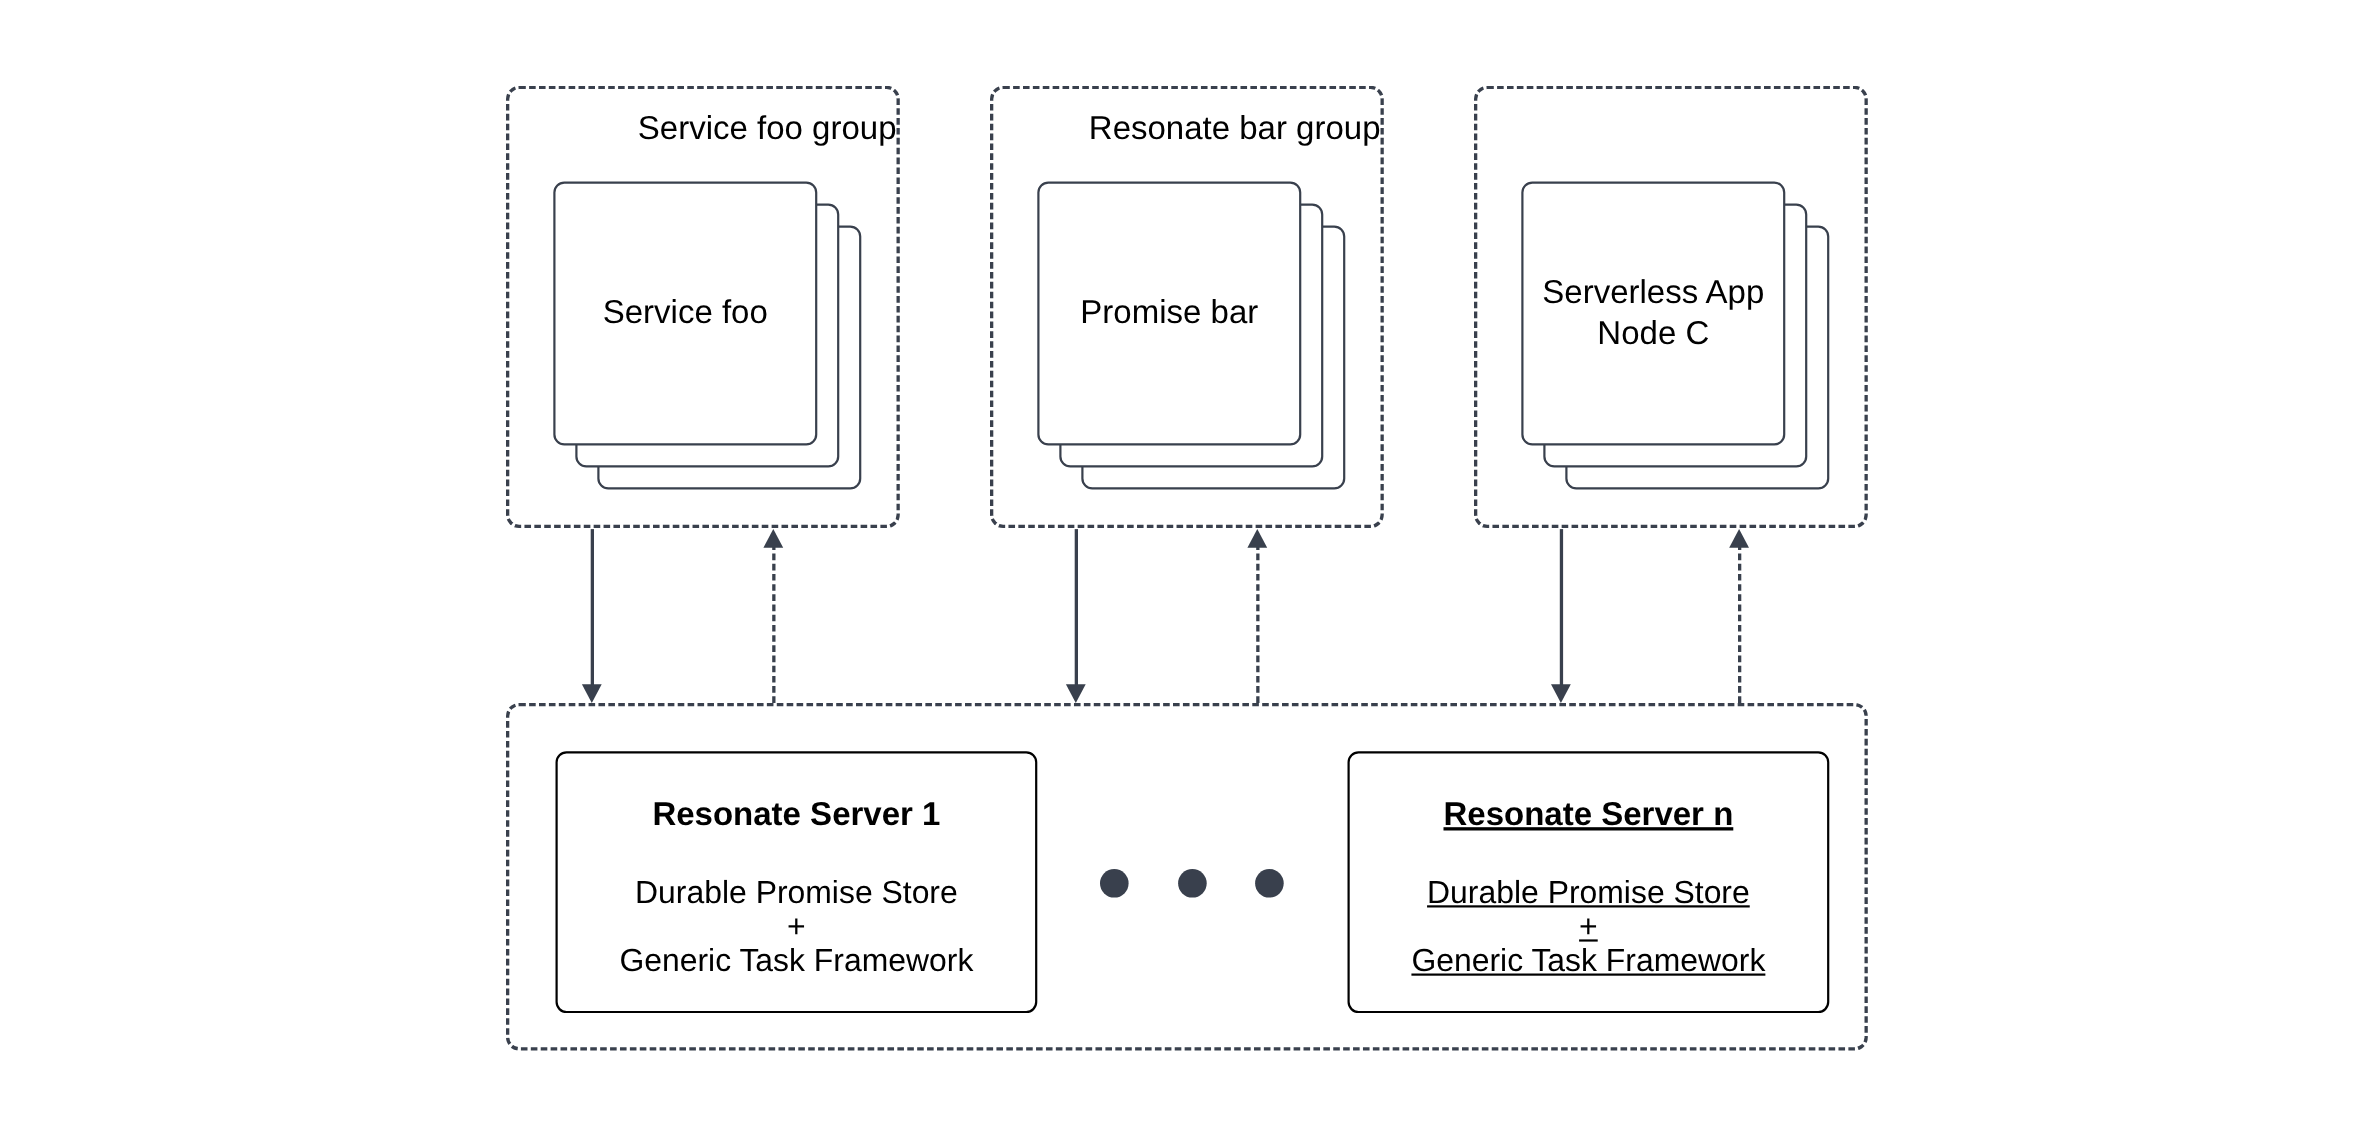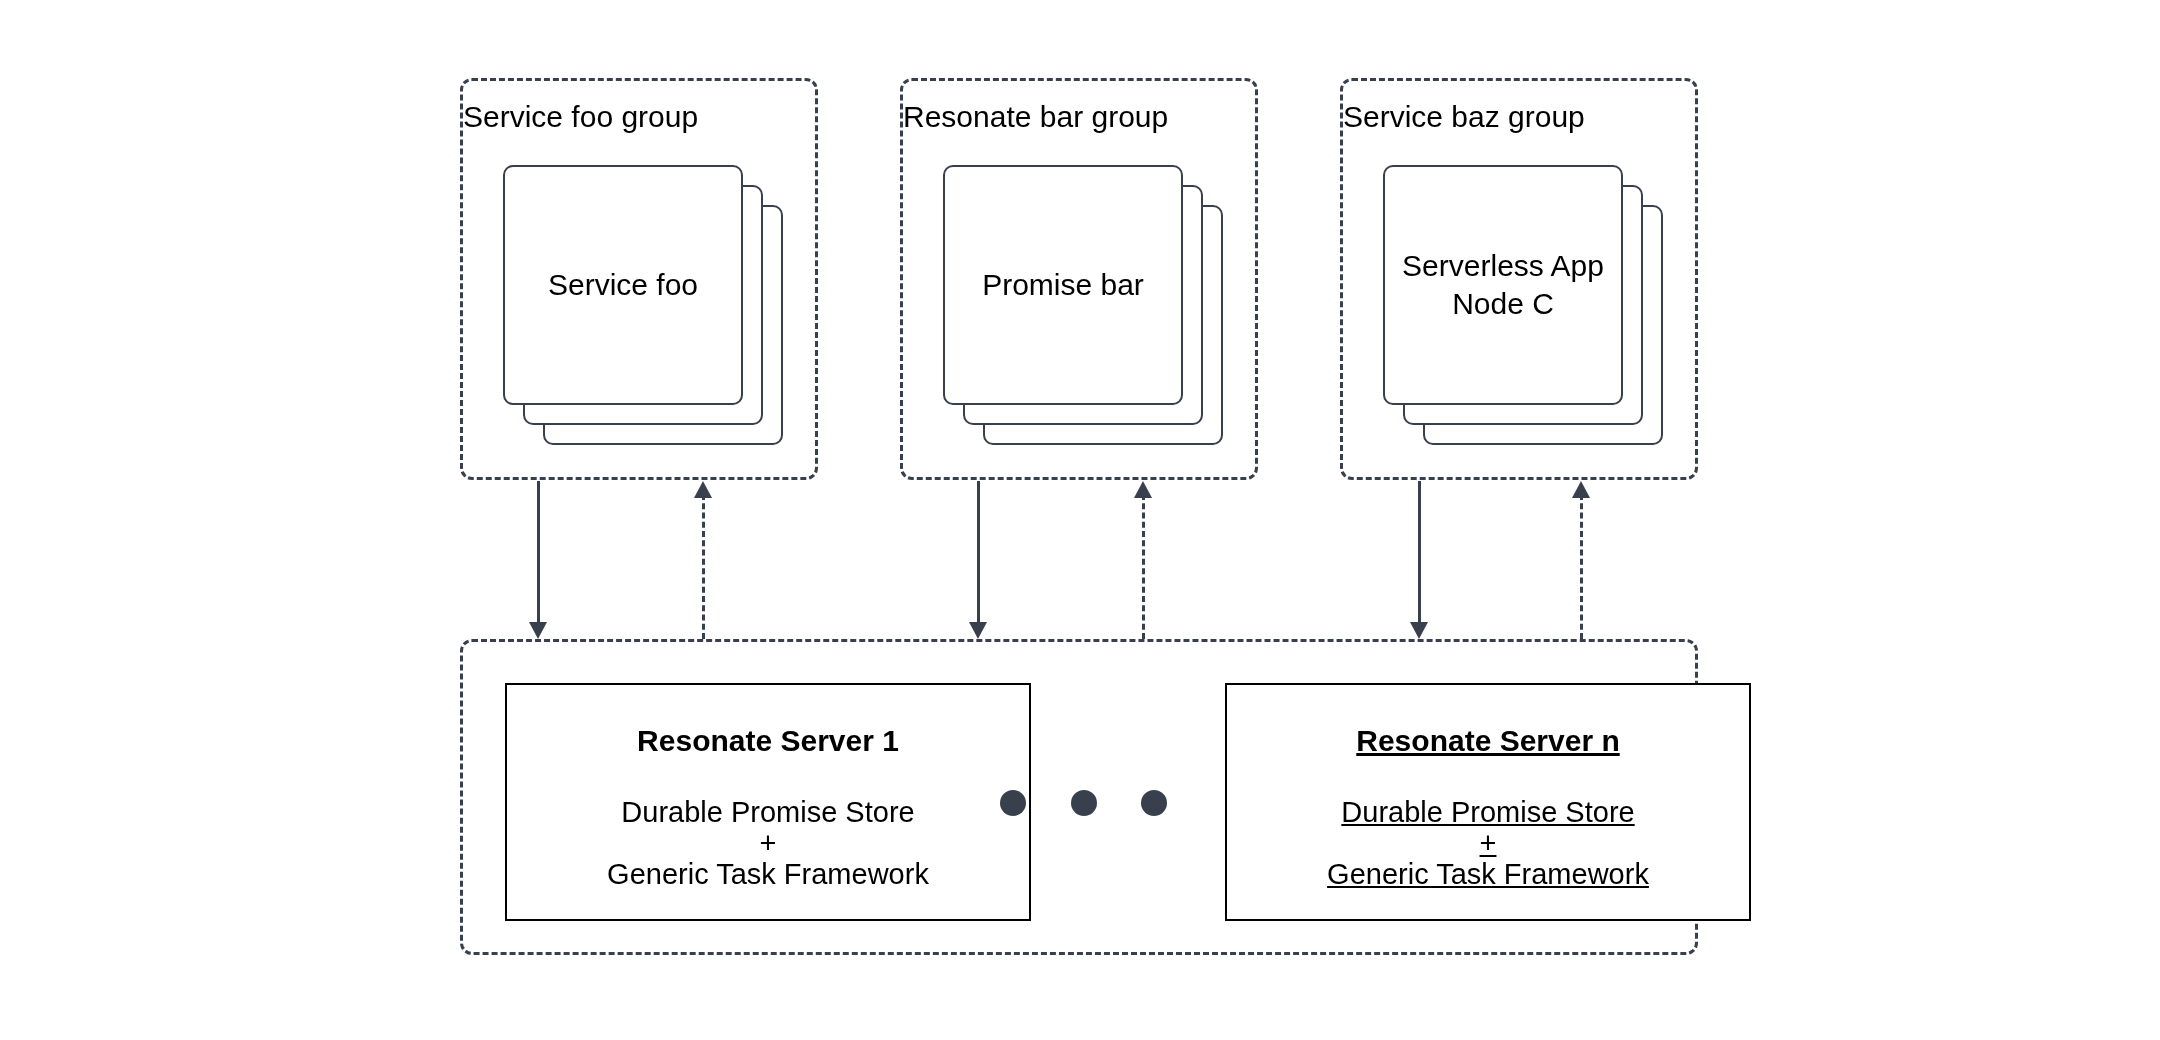--- a/index.html
+++ b/index.html
@@ -31,21 +31,21 @@
     background:transparent;
   }
   .group.g1{left:460px;}
   .group.g2{left:900px;}
   .group.g3{left:1340px;}
   .group-title{
     position:absolute;
     top:18px;
     left:0;
     width:100%;
-    text-align:left;
+    text-align:right;
     font-size:30px;
     line-height:36px;
     color:var(--text);
   }
 
   
   .stack{
     position:absolute;
     left:40px;
     top:84px;
@@ -121,25 +121,25 @@
     left:460px;
     top:639px;
     width:1238px;
     height:316px;
     border:3px dashed var(--stroke);
     border-radius:12px;
   }
   .server-box{
     position:absolute;
     top:41px;
-    width:526px;
+    width:438px;
     height:238px;
     background:#ffffff;
     border:2.5px solid var(--server-border);
-    border-radius:0;
+    border-radius:10px;
     text-align:center;
     padding-top:38px;
   }
   .server-box.s1{left:42px;}
   .server-box.s2{left:762px;text-decoration:underline;}
   .server-title{
     font-size:30px;
     line-height:36px;
     font-weight:bold;
   }
@@ -181,21 +181,20 @@
     <div class="stack">
       <div class="card back2"></div>
       <div class="card back1"></div>
       <div class="card front">
         <span class="node-label">Promise bar</span>
       </div>
     </div>
   </section>
 
   <section class="group g3">
-    <div class="group-title">Service baz group</div>
     <div class="stack">
       <div class="card back2"></div>
       <div class="card back1"></div>
       <div class="card front">
         <span class="node-label">Serverless App
 Node C</span>
       </div>
     </div>
   </section>
 

